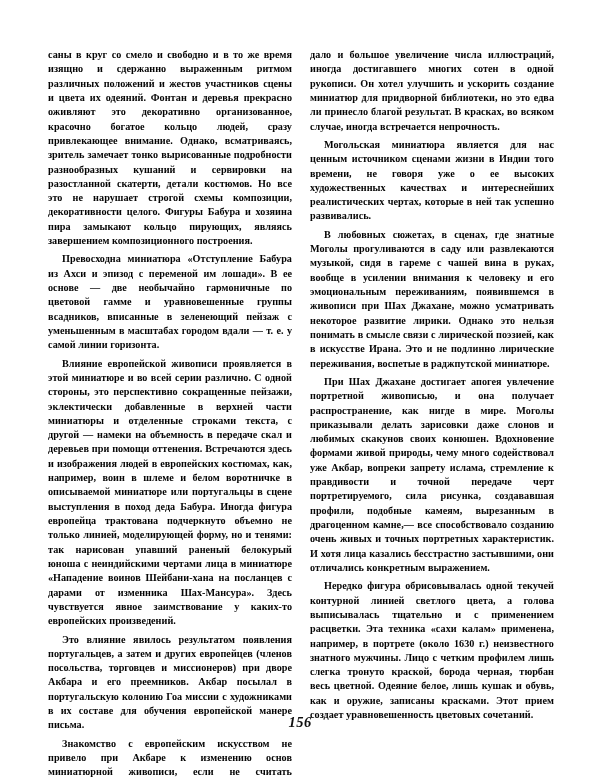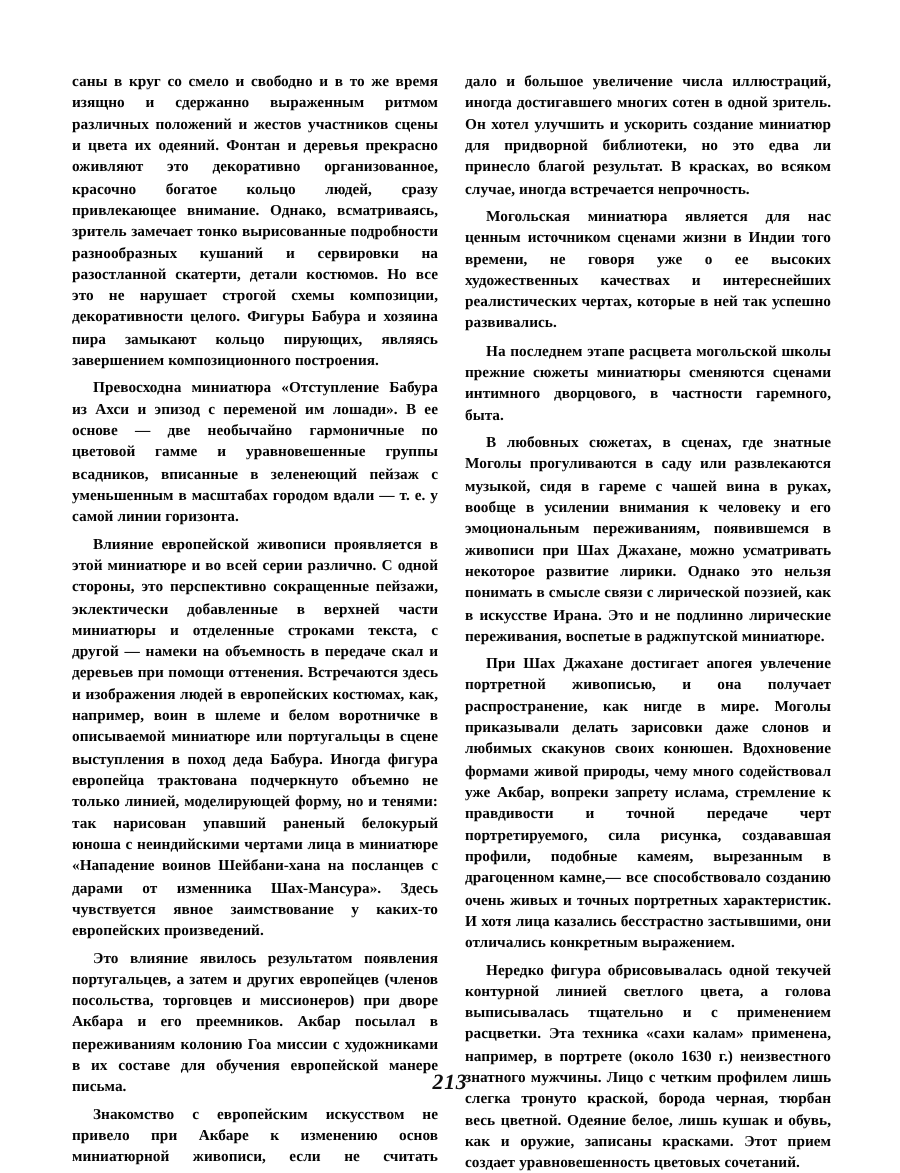--- a/index.html
+++ b/index.html
@@ -63,31 +63,30 @@
 <body>
 
 <div class="page">
 
   <div class="columns">
 
     <div class="column">
       <p class="cont">саны в круг со смело и свободно и в то же время изящно и сдержанно выраженным ритмом различных положений и жестов участников сцены и цвета их одеяний. Фонтан и деревья прекрасно оживляют это декоративно организованное, красочно богатое кольцо людей, сразу привлекающее внимание. Однако, всматриваясь, зритель замечает тонко вырисованные подробности разнообразных кушаний и сервировки на разостланной скатерти, детали костюмов. Но все это не нарушает строгой схемы композиции, декоративности целого. Фигуры Бабура и хозяина пира замыкают кольцо пирующих, являясь завершением композиционного построения.</p>
       <p>Превосходна миниатюра «Отступление Бабура из Ахси и эпизод с переменой им лошади». В ее основе — две необычайно гармоничные по цветовой гамме и уравновешенные группы всадников, вписанные в зеленеющий пейзаж с уменьшенным в масштабах городом вдали — т. е. у самой линии горизонта.</p>
       <p>Влияние европейской живописи проявляется в этой миниатюре и во всей серии различно. С одной стороны, это перспективно сокращенные пейзажи, эклектически добавленные в верхней части миниатюры и отделенные строками текста, с другой — намеки на объемность в передаче скал и деревьев при помощи оттенения. Встречаются здесь и изображения людей в европейских костюмах, как, например, воин в шлеме и белом воротничке в описываемой миниатюре или португальцы в сцене выступления в поход деда Бабура. Иногда фигура европейца трактована подчеркнуто объемно не только линией, моделирующей форму, но и тенями: так нарисован упавший раненый белокурый юноша с неиндийскими чертами лица в миниатюре «Нападение воинов Шейбани-хана на посланцев с дарами от изменника Шах-Мансура». Здесь чувствуется явное заимствование у каких-то европейских произведений.</p>
-      <p>Это влияние явилось результатом появления португальцев, а затем и других европейцев (членов посольства, торговцев и миссионеров) при дворе Акбара и его преемников. Акбар посылал в переживаниям колонию Гоа миссии с художниками в их составе для обучения европейской манере письма.</p>
+      <p>Это влияние явилось результатом появления португальцев, а затем и других европейцев (членов посольства, торговцев и миссионеров) при дворе Акбара и его преемников. Акбар посылал в португальскую колонию Гоа миссии с художниками в их составе для обучения европейской манере письма.</p>
       <p>Знакомство с европейским искусством не привело при Акбаре к изменению основ миниатюрной живописи, если не считать отдельных подражаний. Но в XVII в. стали встречаться миниатюры с более органичным применением правил перспективы и передачи объемности, что, однако, нельзя считать простым подражанием Европе.</p>
       <p>Акбар поощрял поиски новых рецептов красящих веществ, а также сотрудничество нескольких художников в одной миниатюре. К этому побуж-</p>
     </div>
 
     <div class="column">
-      <p class="cont">дало и большое увеличение числа иллюстраций, иногда достигавшего многих сотен в одной зритель. Он хотел улучшить и ускорить создание миниатюр для придворной библиотеки, но это едва ли принесло благой результат. В красках, во всяком случае, иногда встречается непрочность.</p>
+      <p class="cont">дало и большое увеличение числа иллюстраций, иногда достигавшего многих сотен в одной рукописи. Он хотел улучшить и ускорить создание миниатюр для придворной библиотеки, но это едва ли принесло благой результат. В красках, во всяком случае, иногда встречается непрочность.</p>
       <p>Могольская миниатюра является для нас ценным источником сценами жизни в Индии того времени, не говоря уже о ее высоких художественных качествах и интереснейших реалистических чертах, которые в ней так успешно развивались.</p>
-      <p>На последнем этапе расцвета могольской школы прежние сюжеты миниатюры сменяются сценами интимного дворцового, в частности гаремного, быта.</p>
       <p>В любовных сюжетах, в сценах, где знатные Моголы прогуливаются в саду или развлекаются музыкой, сидя в гареме с чашей вина в руках, вообще в усилении внимания к человеку и его эмоциональным переживаниям, появившемся в живописи при Шах Джахане, можно усматривать некоторое развитие лирики. Однако это нельзя понимать в смысле связи с лирической поэзией, как в искусстве Ирана. Это и не подлинно лирические переживания, воспетые в раджпутской миниатюре.</p>
       <p>При Шах Джахане достигает апогея увлечение портретной живописью, и она получает распространение, как нигде в мире. Моголы приказывали делать зарисовки даже слонов и любимых скакунов своих конюшен. Вдохновение формами живой природы, чему много содействовал уже Акбар, вопреки запрету ислама, стремление к правдивости и точной передаче черт портретируемого, сила рисунка, создававшая профили, подобные камеям, вырезанным в драгоценном камне,— все способствовало созданию очень живых и точных портретных характеристик. И хотя лица казались бесстрастно застывшими, они отличались конкретным выражением.</p>
       <p>Нередко фигура обрисовывалась одной текучей контурной линией светлого цвета, а голова выписывалась тщательно и с применением расцветки. Эта техника «сахи калам» применена, например, в портрете (около 1630 г.) неизвестного знатного мужчины. Лицо с четким профилем лишь слегка тронуто краской, борода черная, тюрбан весь цветной. Одеяние белое, лишь кушак и обувь, как и оружие, записаны красками. Этот прием создает уравновешенность цветовых сочетаний.</p>
     </div>
 
   </div>
 
-  <div class="page-number">213</div>
+  <div class="page-number">156</div>
 
 </div>
 
 </body></html>

